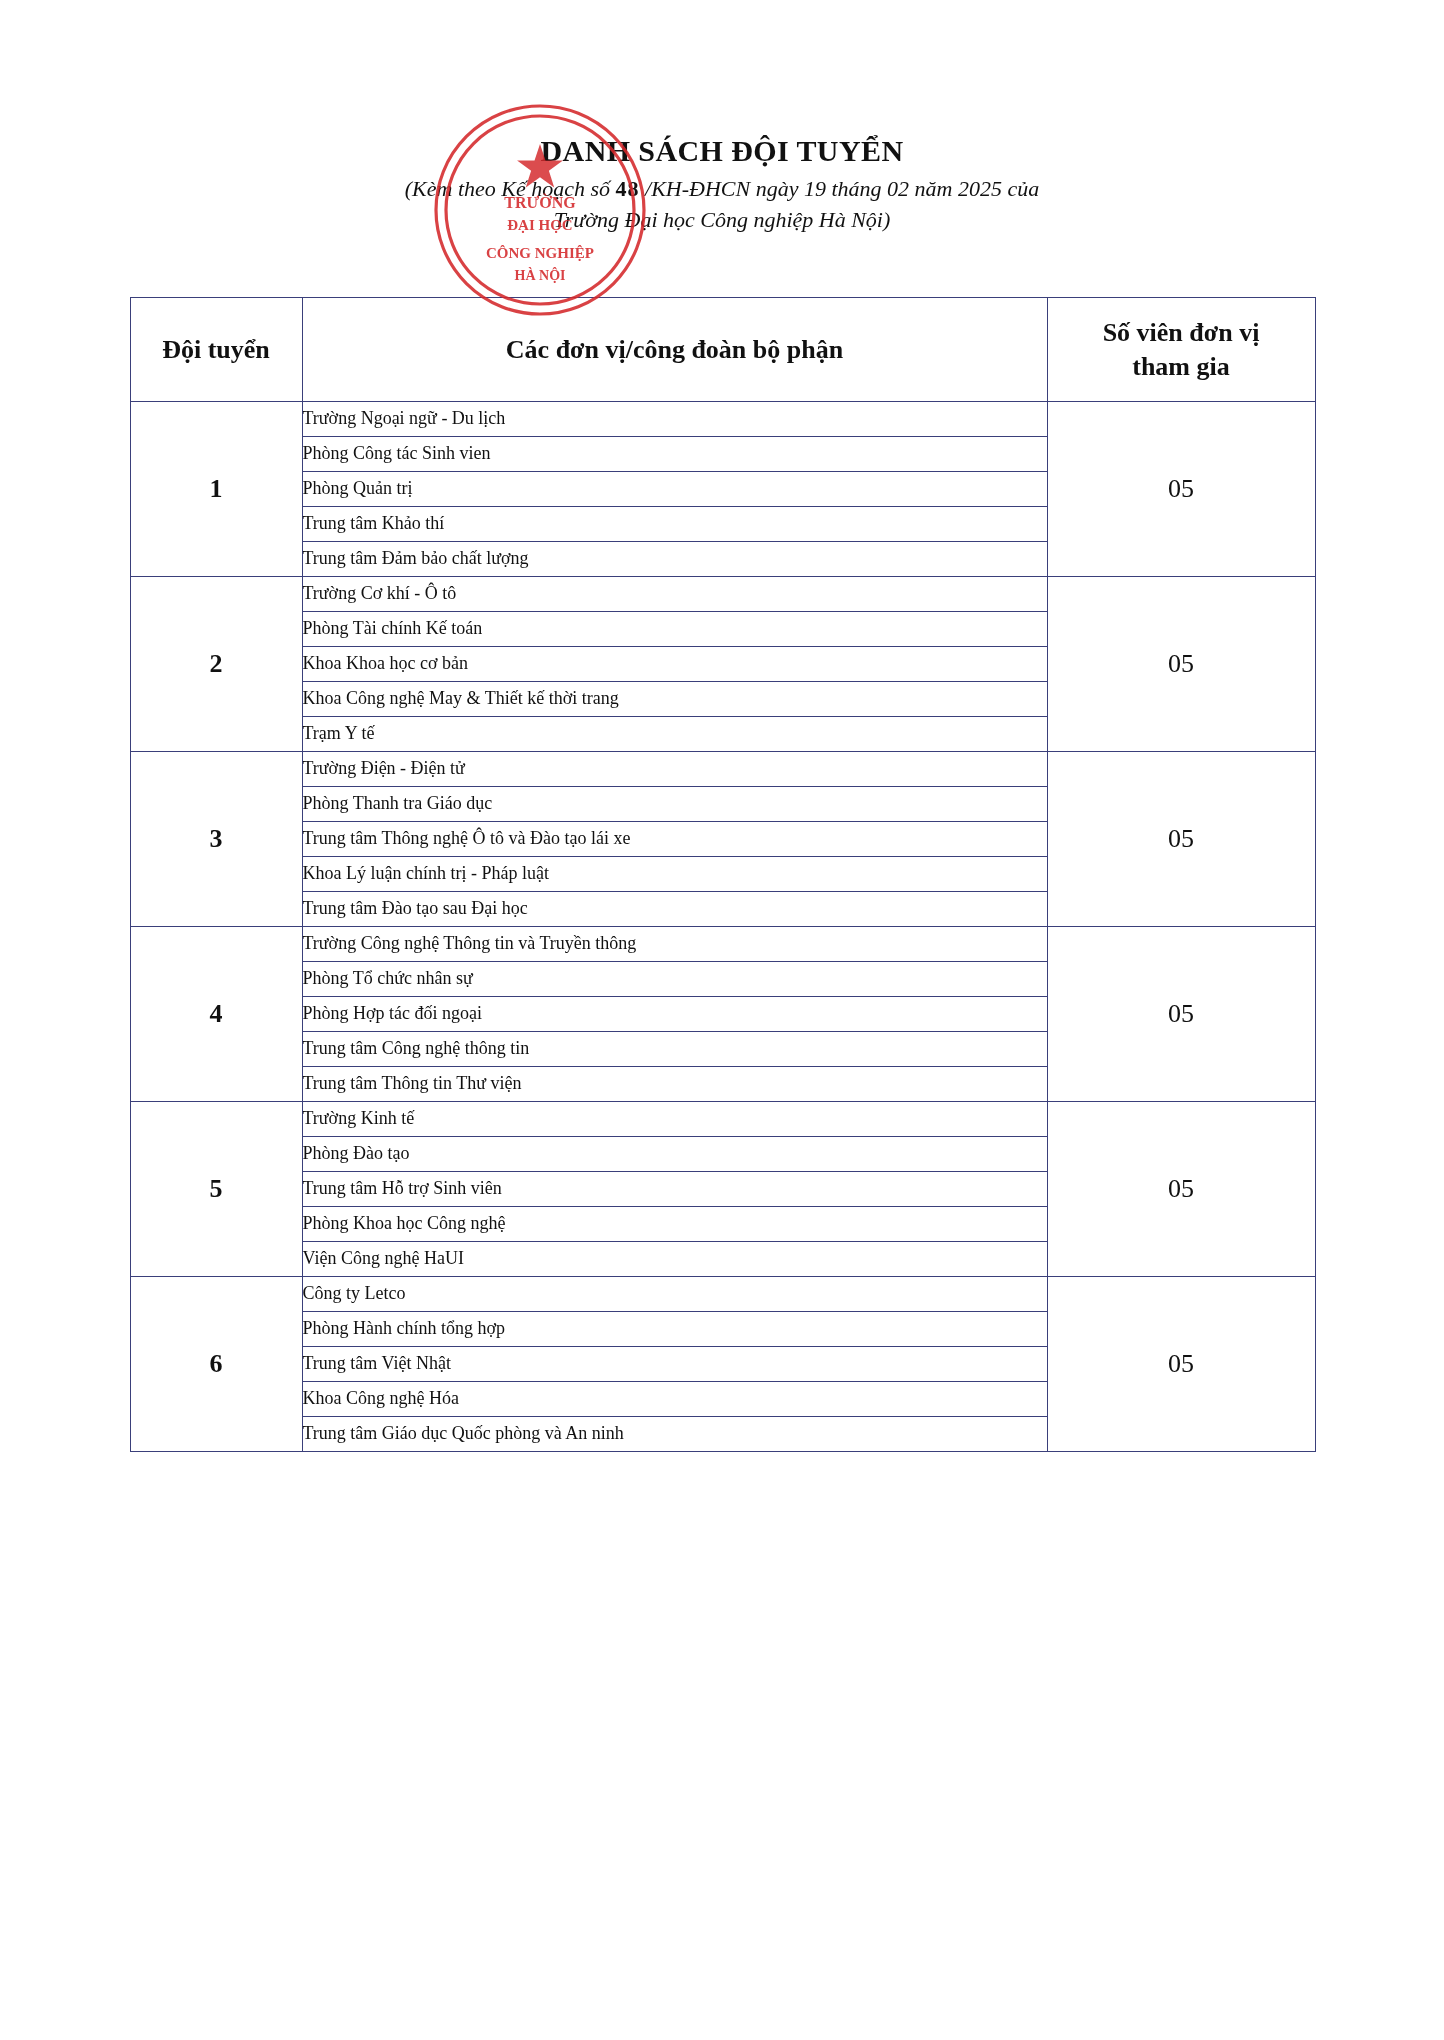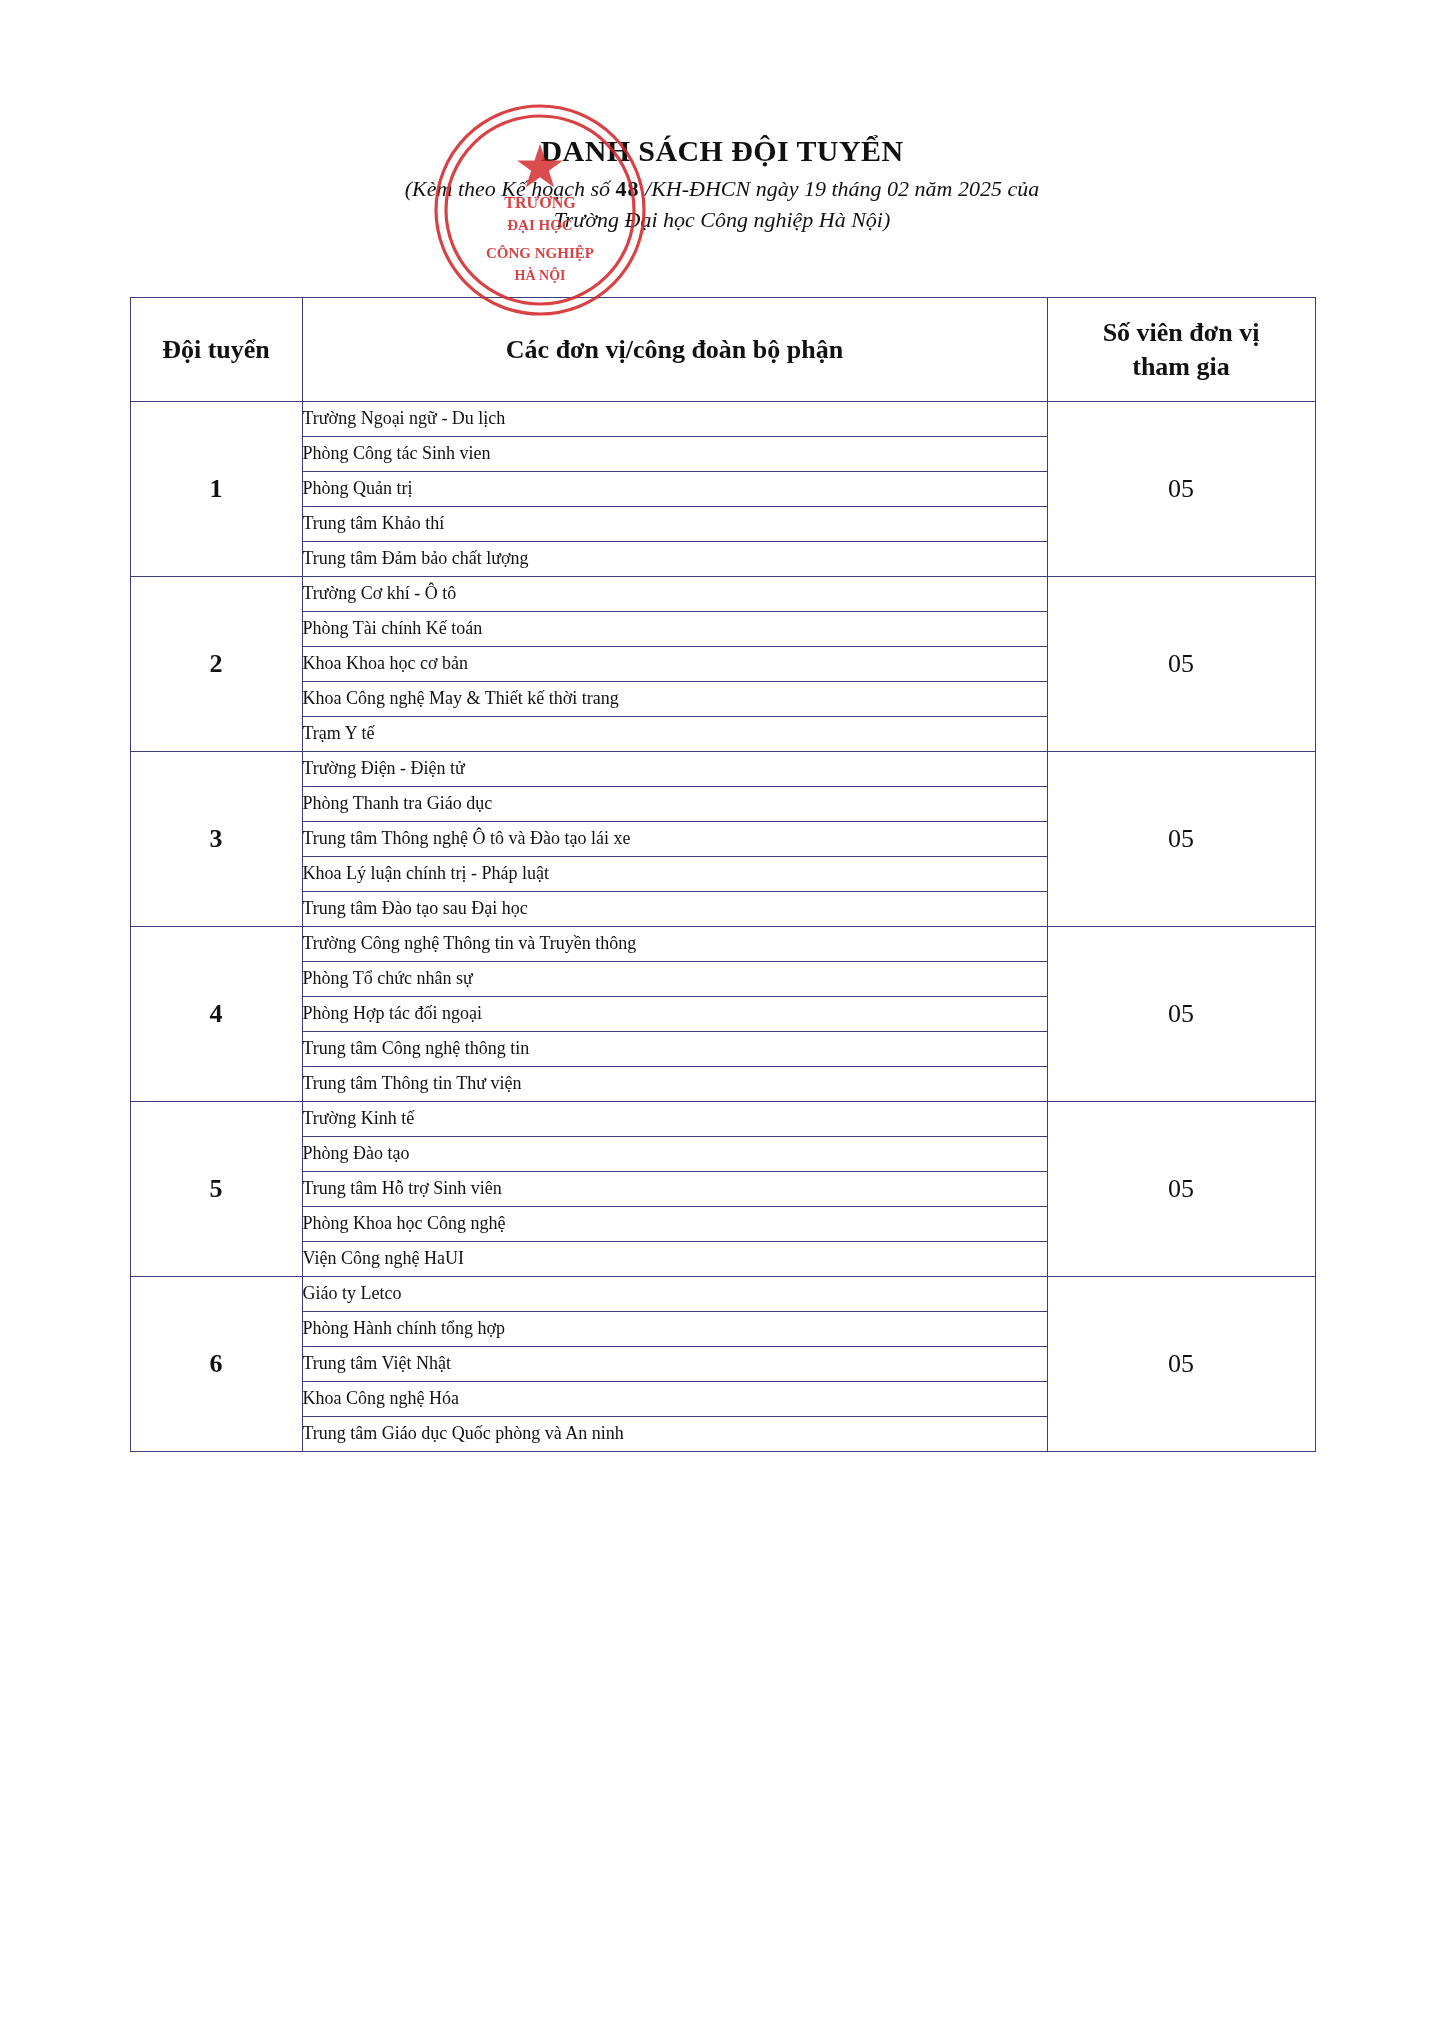--- a/index.html
+++ b/index.html
@@ -238,21 +238,21 @@
             <td class="unit-cell">Trung tâm Hỗ trợ Sinh viên</td>
           </tr>
           <tr>
             <td class="unit-cell">Phòng Khoa học Công nghệ</td>
           </tr>
           <tr>
             <td class="unit-cell">Viện Công nghệ HaUI</td>
           </tr>
           <tr>
             <td class="team-cell" rowspan="5">6</td>
-            <td class="unit-cell">Giáo ty Letco</td>
+            <td class="unit-cell">Công ty Letco</td>
             <td class="count-cell" rowspan="5">05</td>
           </tr>
           <tr>
             <td class="unit-cell">Phòng Hành chính tổng hợp</td>
           </tr>
           <tr>
             <td class="unit-cell">Trung tâm Việt Nhật</td>
           </tr>
           <tr>
             <td class="unit-cell">Khoa Công nghệ Hóa</td>

